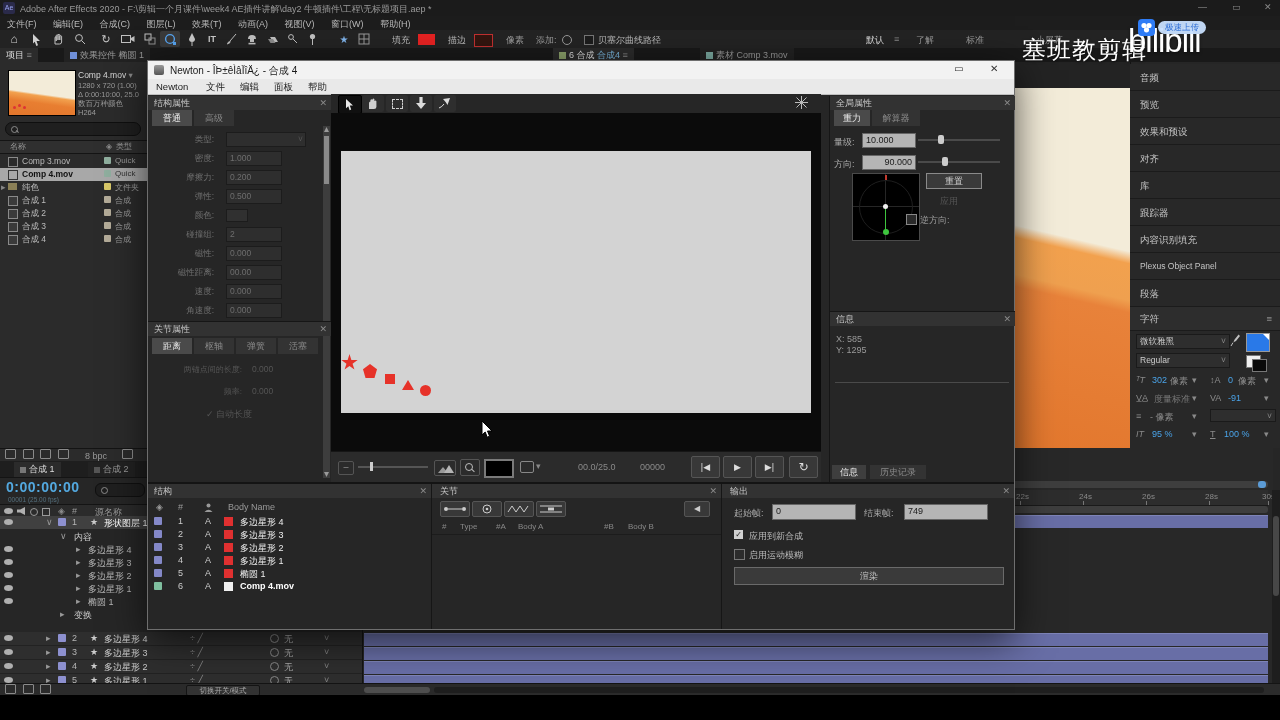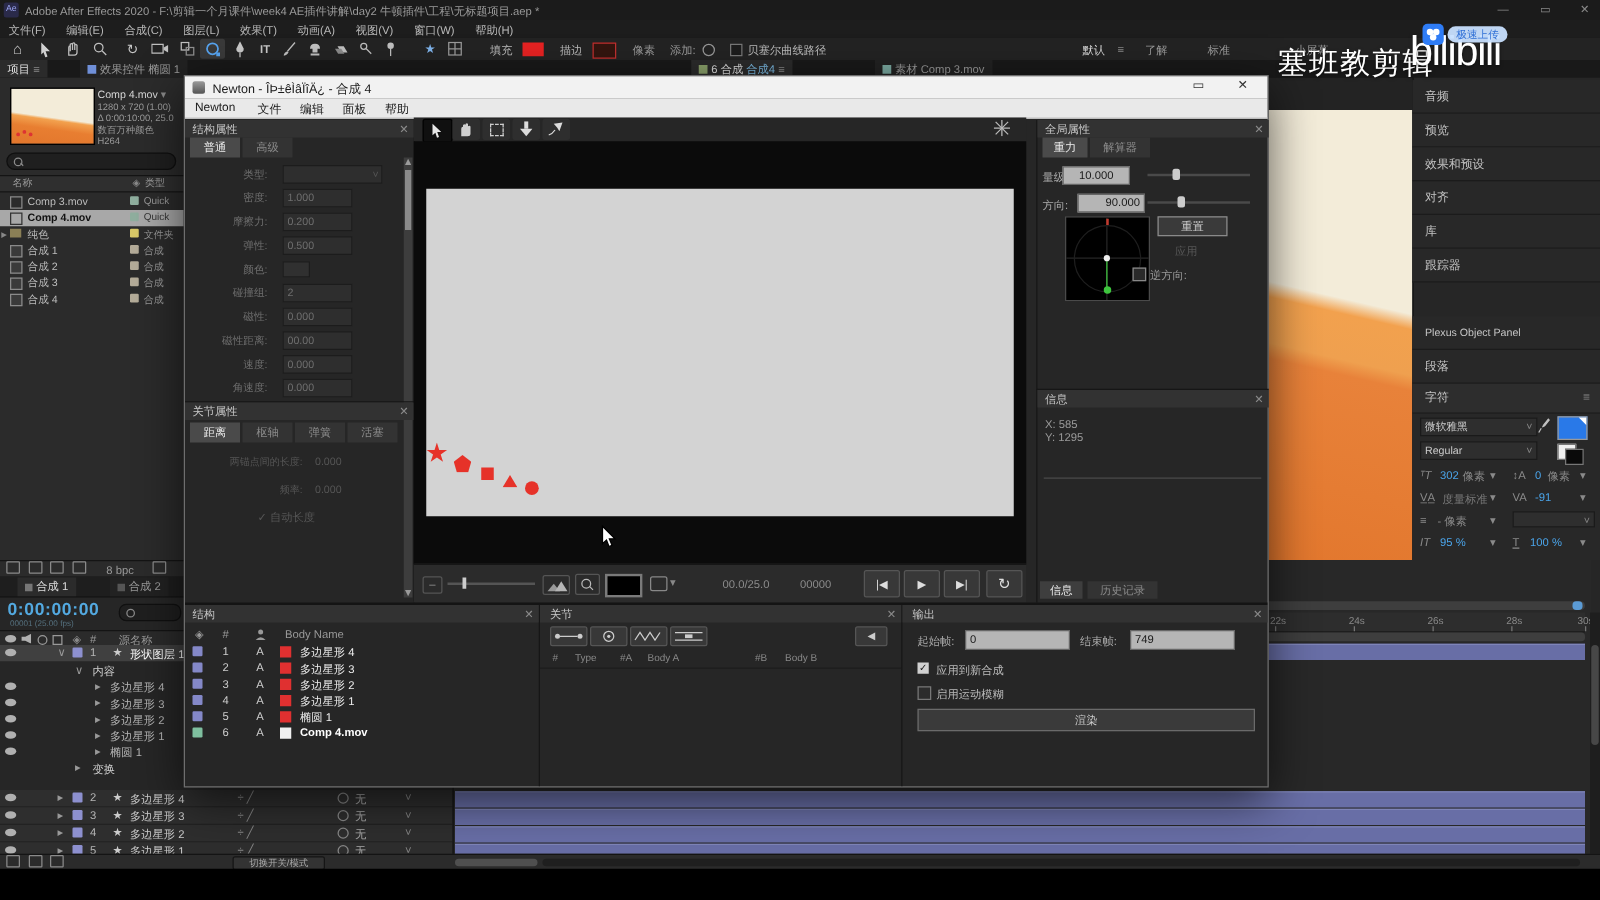--- a/index.html
+++ b/index.html
@@ -266,20 +266,21 @@
   <div class="a" style="left:1013px;top:88px;width:117px;height:382px;background:linear-gradient(193deg,#f3ecd9 0%,#f3ecd9 40%,#f2a14e 43%,#efa04f 52%,#e8823a 55%,#e2762c 100%)"></div>
   <div class="a" style="left:1013px;top:470px;width:117px;height:12px;background:#1f1f1f"></div>
 
   <div class="a" style="left:1130px;top:62px;width:150px;height:420px;background:#262626;border-left:1px solid #141414"></div>
   <div class="rp" style="top:64px">音频</div>
   <div class="rp" style="top:91px">预览</div>
   <div class="rp" style="top:145px">对齐</div>
   <div class="rp" style="top:118px">效果和预设</div>
   <div class="rp" style="top:172px">库</div>
   <div class="rp" style="top:199px">跟踪器</div>
+  <div class="rp" style="top:226px">内容识别填充</div>
   <div class="rp" style="top:253px;font-size:8.5px">Plexus Object Panel</div>
   <div class="rp" style="top:280px">段落</div>
   <div class="rp" style="top:307px;height:24px;line-height:24px;background:#2d2d2d"><span>字符</span><span class="a" style="right:8px;color:#888">≡</span></div>
 
   <div class="a" style="left:1130px;top:331px;width:150px;height:151px;background:#282828">
     <span class="ddv a" style="left:6px;top:3px;width:86px"><span>微软雅黑</span><span class="a" style="right:3px;color:#888">˅</span></span>
     <svg class="a" style="left:100px;top:3px" width="11" height="13">
         <path d="M9 1 L10 2 L6 7 L4 8 L3.6 7.6 L4.6 5.6 L8.6 0.6 Z" fill="#c0c0c0"></path>
         <line x1="3" y1="8.6" x2="1" y2="12" stroke="#c0c0c0"></line>
       </svg>
@@ -614,21 +615,21 @@
       <span class="tbtn" style="left:392px;top:4px">▶</span>
       <span class="tbtn" style="left:424px;top:4px">▶|</span>
       <span class="tbtn" style="left:458px;top:4px;font-size:12px">↻</span>
     </div>
 
     <div class="a" style="left:681px;top:35px;width:185px;height:215px;border-left:1px solid #161616">
       <div class="np-hd" style="padding-left:6px"><span>全局属性</span><span class="np-x">✕</span></div>
       <span class="ntab on" style="left:4px;top:14px;width:36px">重力</span>
       <span class="ntab" style="left:42px;top:14px;width:48px">解算器</span>
       <span class="a tx" style="left:4px;top:40px;color:#aaa">量级:</span>
-      <span class="lbox a" style="left:20px;top:37px;width:46px;height:13px;text-align:center">10.000</span>
+      <span class="lbox a" style="left:32px;top:37px;width:46px;height:13px;text-align:left">10.000</span>
       <span class="a" style="left:88px;top:43px;width:82px;height:2px;background:#4a4a4a"></span>
       <span class="a" style="left:108px;top:39px;width:6px;height:9px;background:#ccc;border-radius:2px"></span>
       <span class="a tx" style="left:4px;top:62px;color:#aaa">方向:</span>
       <span class="lbox a" style="left:32px;top:59px;width:46px;height:13px;text-align:right">90.000</span>
       <span class="a" style="left:88px;top:65px;width:82px;height:2px;background:#4a4a4a"></span>
       <span class="a" style="left:112px;top:61px;width:6px;height:9px;background:#ccc;border-radius:2px"></span>
 
       <div class="a" style="left:22px;top:77px;width:66px;height:66px;background:#000;border:1px solid #4a4a4a">
         <span class="a" style="left:0;top:32px;width:66px;height:1px;background:#262626"></span>
         <span class="a" style="left:32px;top:0;width:1px;height:66px;background:#262626"></span>

